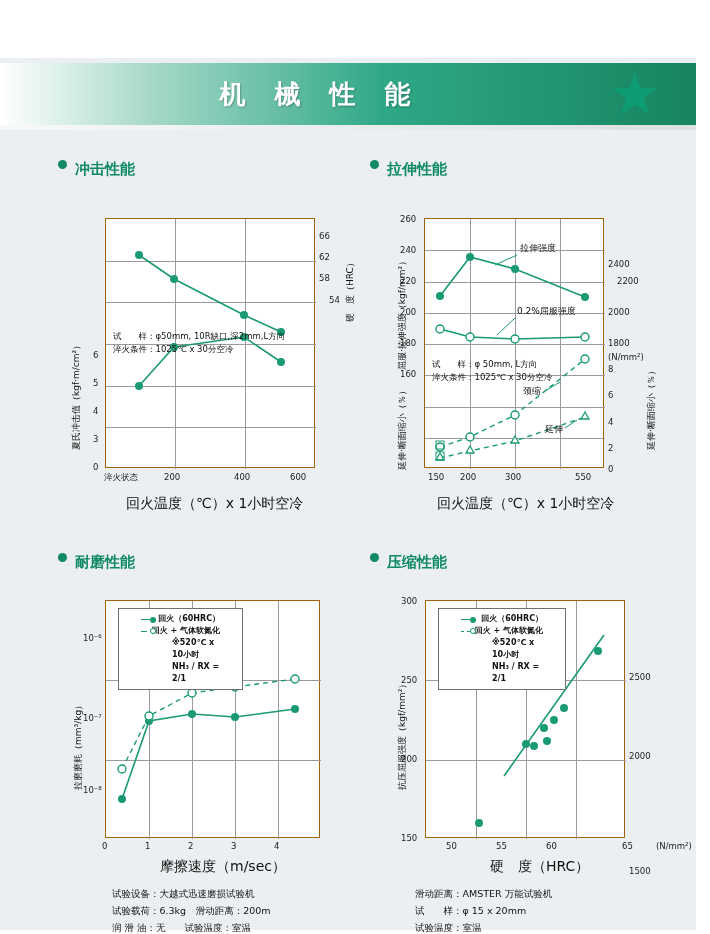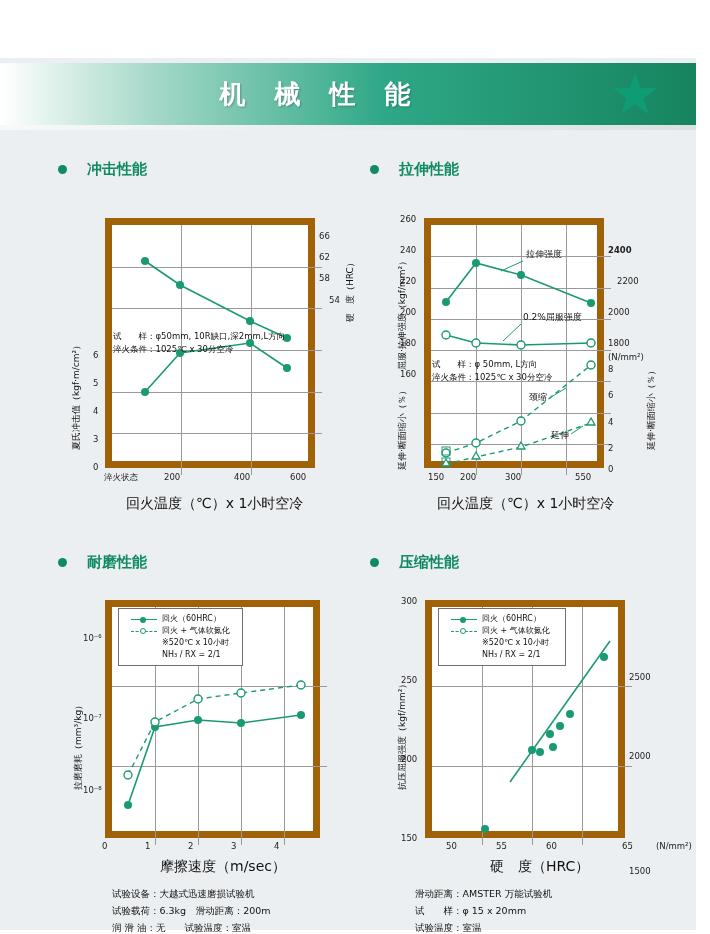--- a/index.html
+++ b/index.html
@@ -46,31 +46,31 @@
   .banner-shadow {
     position:absolute; left:0; top:125px; width:696px; height:5px;
     background:linear-gradient(to right,#ffffff,#cfd8d6);
     opacity:.6;
   }
 
   
   .sec-title {
     position:absolute;
     color:#0f8a63; font-size:15px; font-weight:bold;
-    display:flex; align-items:center; gap:20px;
+    display:flex; align-items:flex-start; gap:8px;
   }
   .bullet {
     width:9px; height:9px; border-radius:50%; background:#0f8a63;
     display:inline-block;
   }
 
   .plotbox {
     position:absolute;
     background:#ffffff;
-    border:7px solid #a16207;
+    border:1px solid #a16207;
     padding-left:24px;
   }
   .vline, .hline {
     position:absolute; background:#9a9a9a;
   }
   .vline { width:1px; }
   .hline { height:1px; }
 
   .tick-lbl {
     position:absolute; font-size:8.5px; color:#222; white-space:nowrap;
@@ -80,21 +80,21 @@
   }
   .axis-lbl-v {
     position:absolute; font-size:9px; color:#111; white-space:nowrap;
     transform-origin:0 0; transform:rotate(-90deg);
   }
   .note {
     position:absolute; font-size:8.5px; color:#111; line-height:13px; white-space:nowrap;
   }
   .legend-box {
     position:absolute; border:1px solid #6f6f6f; background:#fff;
-    font-size:8px; color:#111; padding:4px 12px; line-height:12px;
+    font-size:8px; color:#111; padding:4px 22px; line-height:12px;font-weight:bold;
   }
   .lg-row { display:flex; align-items:center; gap:5px; white-space:nowrap; }
   .lg-line { display:inline-block; width:26px; height:0; border-top:1.4px solid #1a9a74; position:relative;}
   .lg-line.dash { border-top:1.4px dashed #1a9a74; }
   .lg-dot { position:absolute; left:9px; top:-3px; width:6px; height:6px; border-radius:50%; background:#1a9a74;}
   .lg-dot.open { background:#ffffff; border:1.3px solid #1a9a74; left:9px; top:-4px;}
   .lg-sub { font-size:8px; color:#111; }
 
   .cap {
     position:absolute; font-size:9.5px; color:#111; line-height:17px; white-space:pre;
@@ -232,21 +232,21 @@
 
 <div class="tick-lbl" style="left:400px; top:214px;">260</div>
 <div class="tick-lbl" style="left:400px; top:245px;">240</div>
 <div class="tick-lbl" style="left:400px; top:276px;">220</div>
 <div class="tick-lbl" style="left:400px; top:307px;">200</div>
 <div class="tick-lbl" style="left:400px; top:338px;">180</div>
 <div class="tick-lbl" style="left:400px; top:369px;">160</div>
 <div class="axis-lbl-v" style="left:396px; top:370px;">屈服·拉伸强度（kgf/mm²）</div>
 <div class="axis-lbl-v" style="left:396px; top:470px;">延伸·断面缩小（％）</div>
 
-<div class="tick-lbl" style="left:608px; top:245px;font-weight:bold;">2400</div>
+<div class="tick-lbl" style="left:608px; top:259px;">2400</div>
 <div class="tick-lbl" style="left:608px; top:276px;margin-left:9px;">2200</div>
 <div class="tick-lbl" style="left:608px; top:307px;">2000</div>
 <div class="tick-lbl" style="left:608px; top:338px;">1800</div>
 <div class="tick-lbl" style="left:608px; top:352px;">(N/mm²)</div>
 
 <div class="tick-lbl" style="left:608px; top:364px;">8</div>
 <div class="tick-lbl" style="left:608px; top:390px;">6</div>
 <div class="tick-lbl" style="left:608px; top:417px;">4</div>
 <div class="tick-lbl" style="left:608px; top:443px;">2</div>
 <div class="tick-lbl" style="left:608px; top:464px;">0</div>

